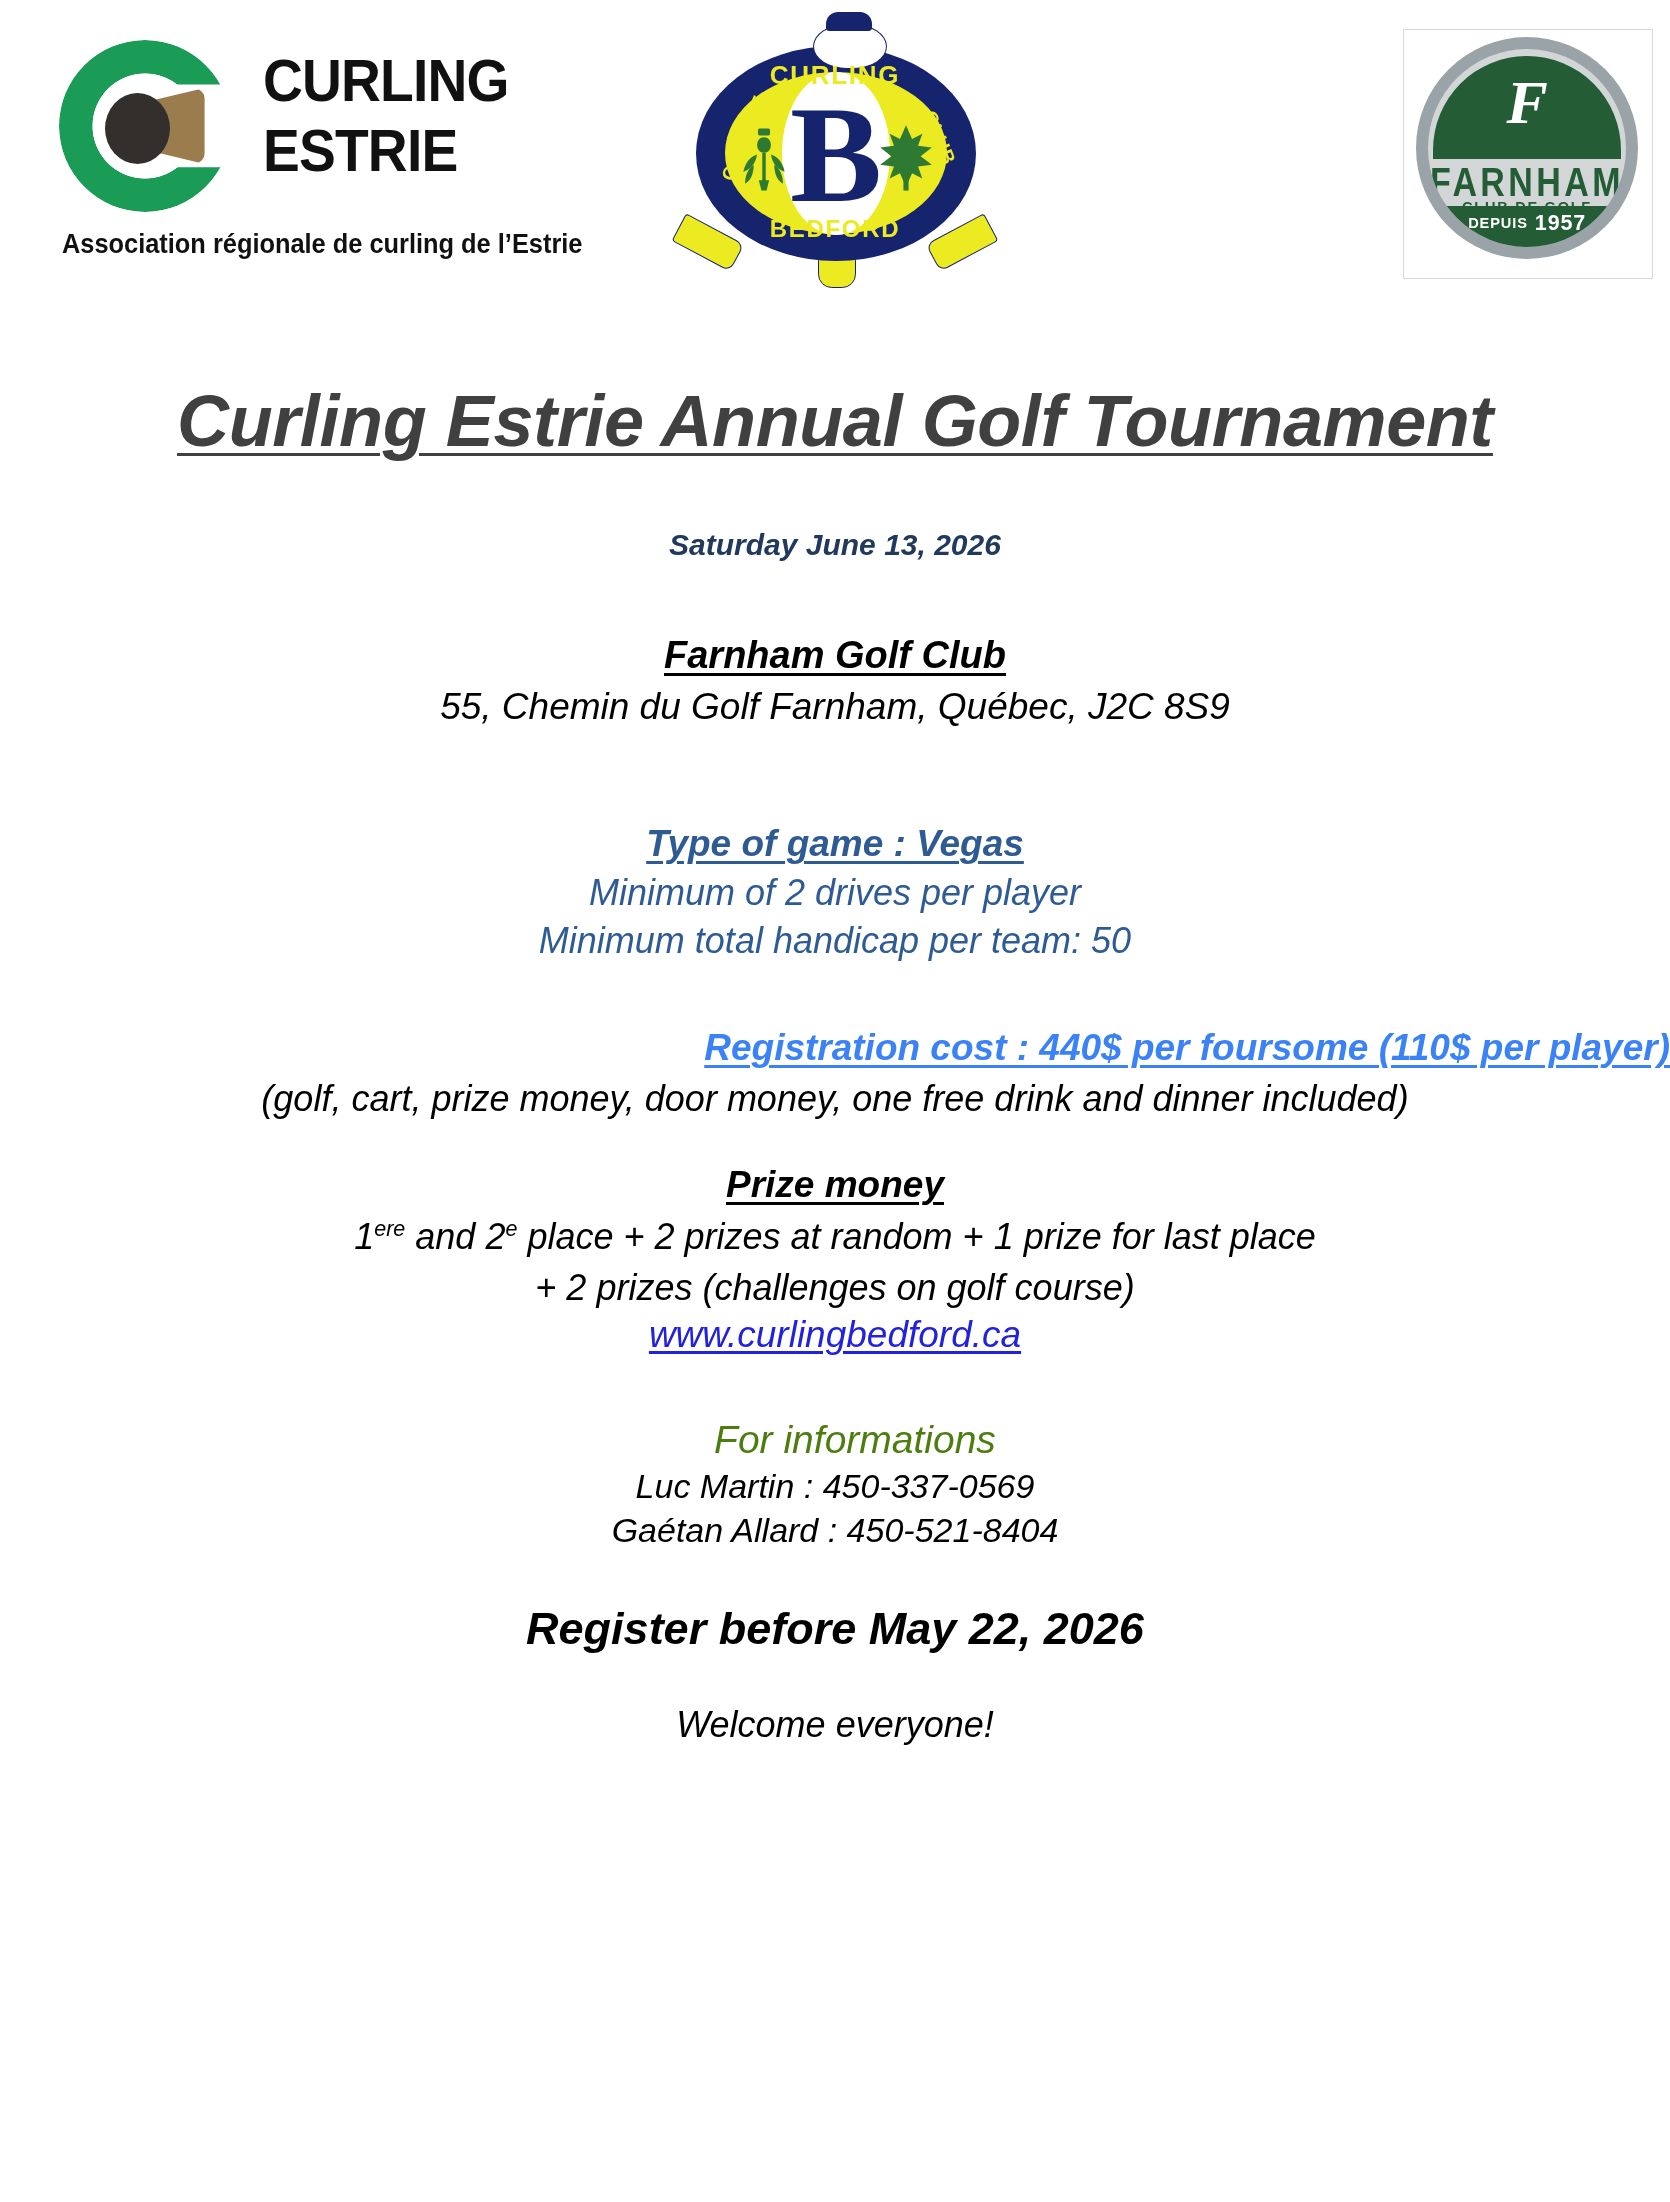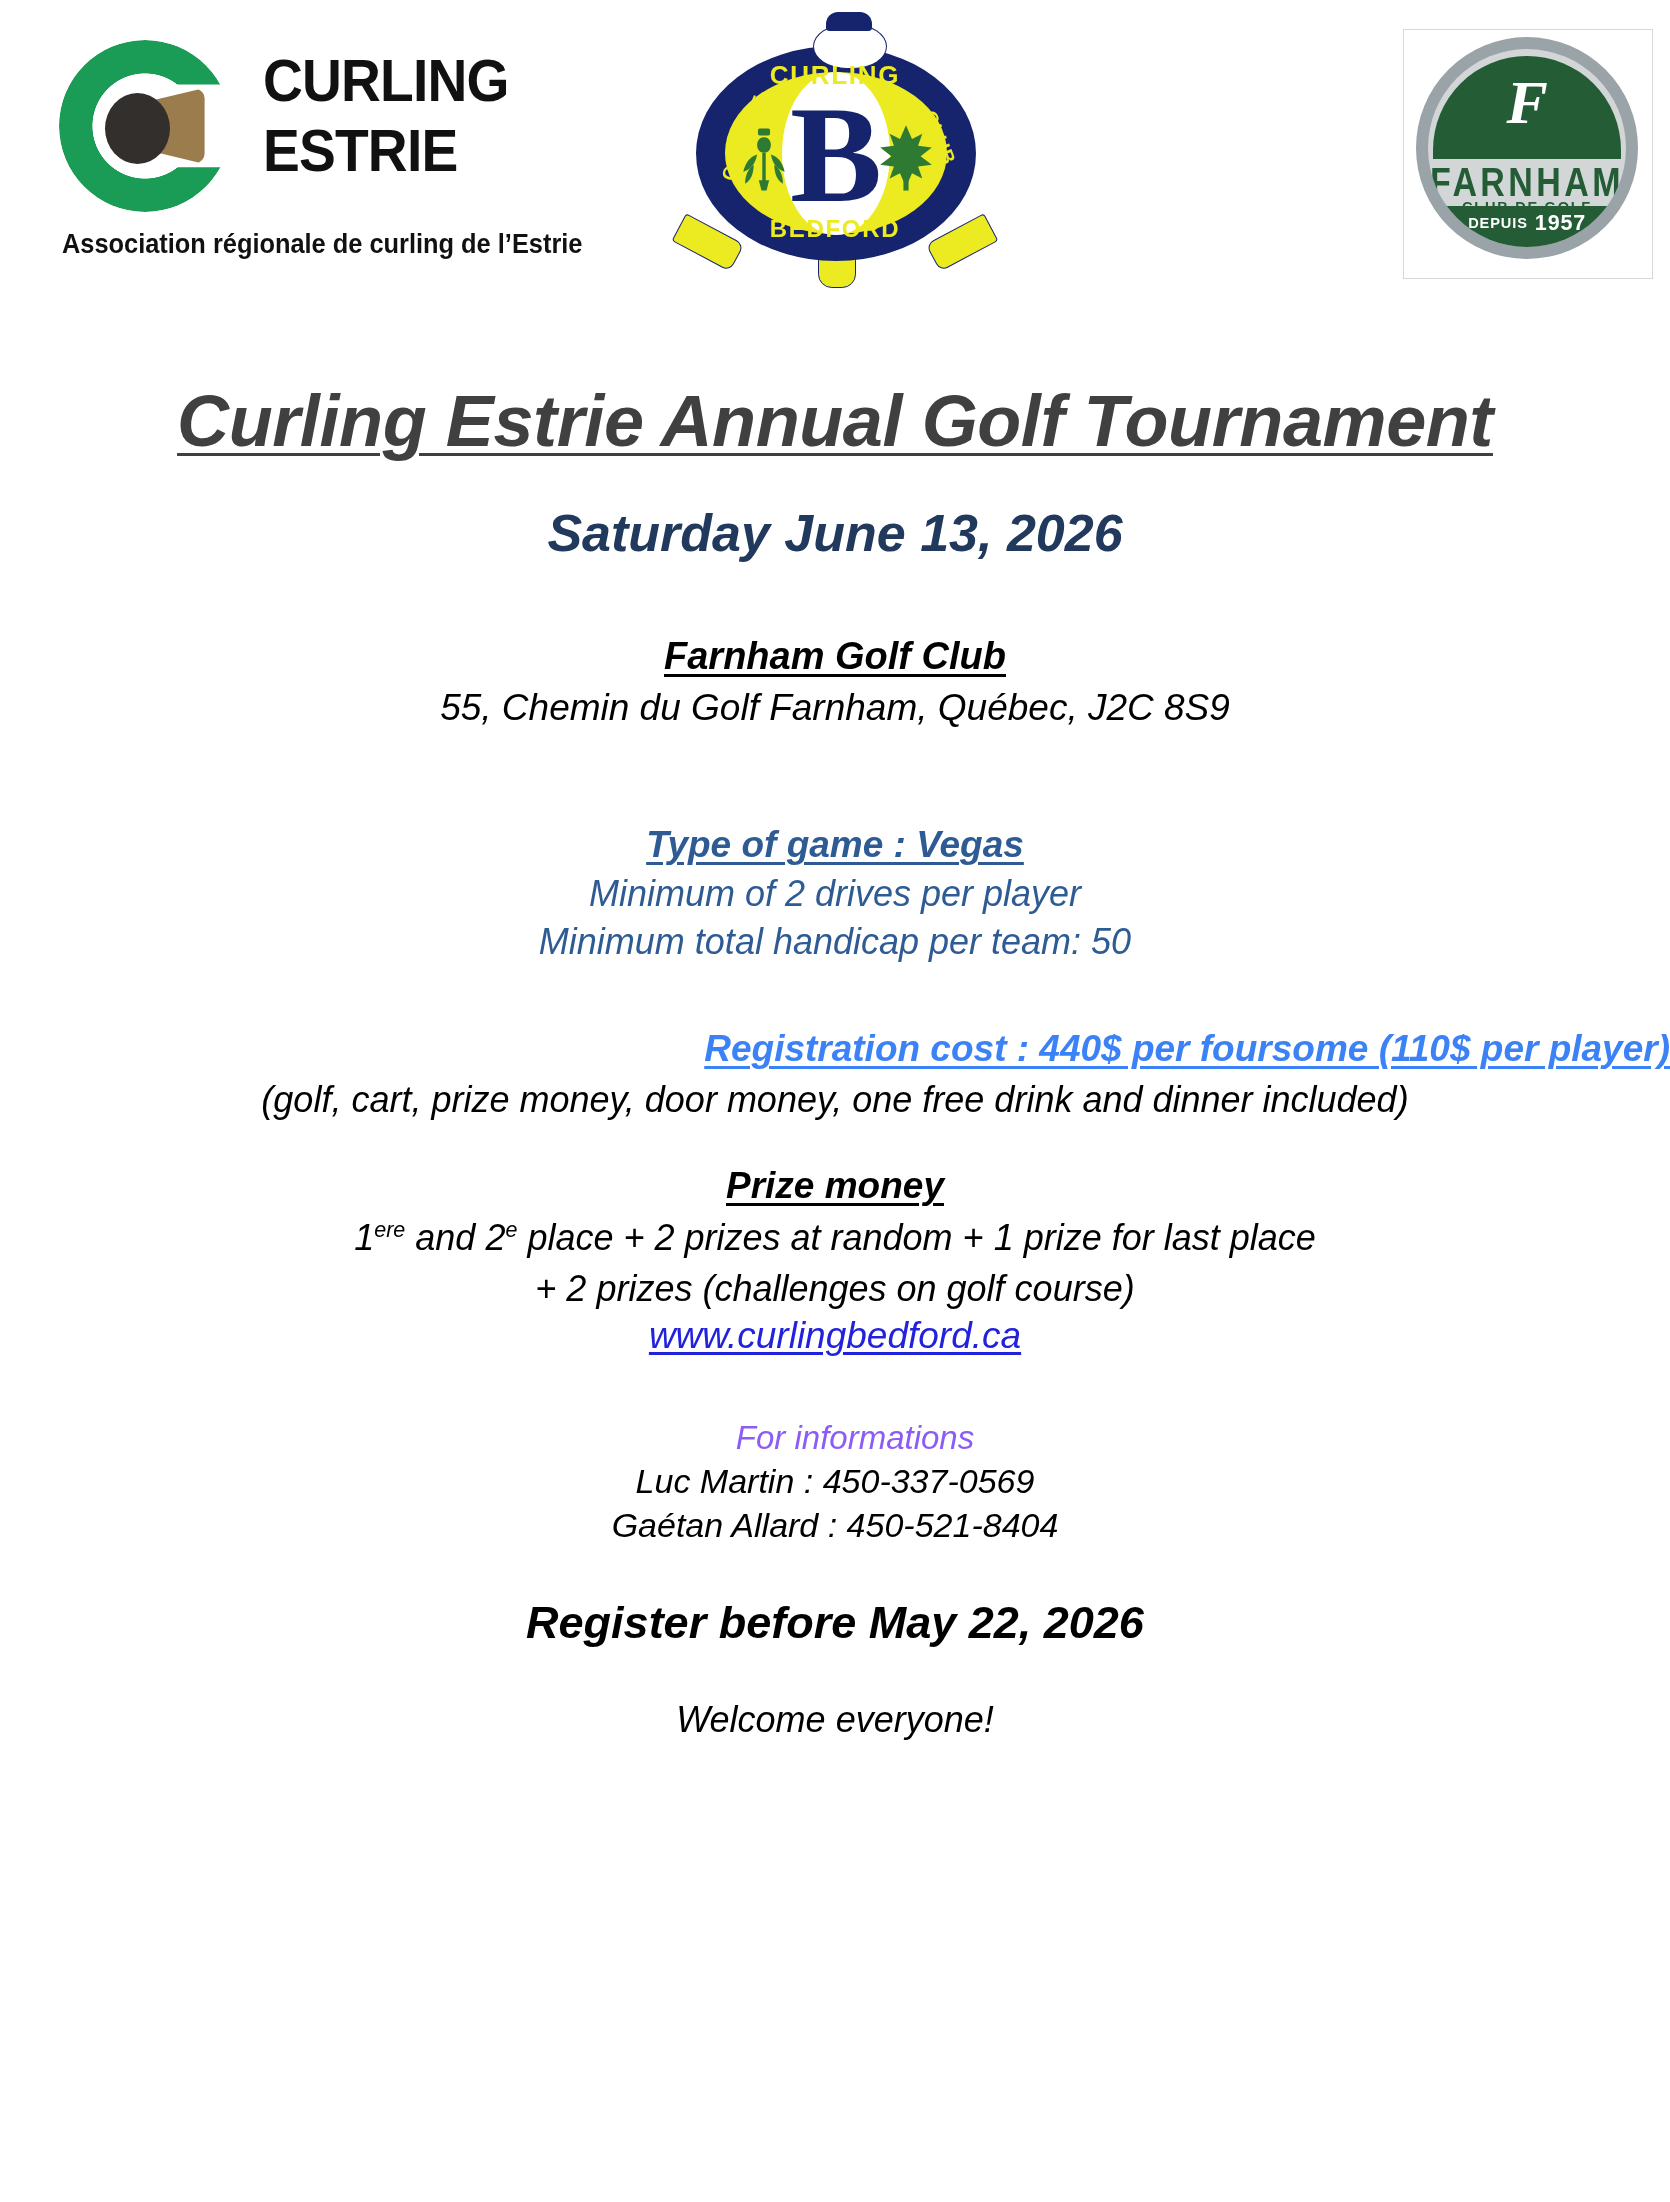--- a/index.html
+++ b/index.html
@@ -363,24 +363,24 @@
     font-style: italic;
     color: #404040;
     text-decoration: underline;
     text-decoration-thickness: 3.4px;
     text-underline-offset: 6.9px;
     margin-top: 62px;
     letter-spacing: -0.4px;
   }
 
   .date {
-    font-size: 52px;
+    font-size: 30px;
     font-weight: bold;
     color: #21395c;
-    margin-top: 42px;
+    margin-top: 66px;
   }
   .time {
     font-size: 40px;
     color: #2b4a74;
     margin-top: 5.2px;
   }
 
   .venue {
     font-size: 38px;
     font-weight: bold;
@@ -455,22 +455,22 @@
   .url-line {
     font-size: 37px;
     color: #2222dd;
     margin-top: 5.2px;
     text-decoration: underline;
     text-decoration-thickness: 2.6px;
     text-underline-offset: 4.3px;
   }
 
   .info-head {
-    font-size: 33px;
-    color: #8b5cf6;
+    font-size: 39px;
+    color: #4d7c0f;
     margin-top: 62px;
     padding-left: 40px;
   }
   .contact {
     font-size: 34px;
     color: #000000;
     margin-top: 5.2px;
   }
 
   .deadline {

